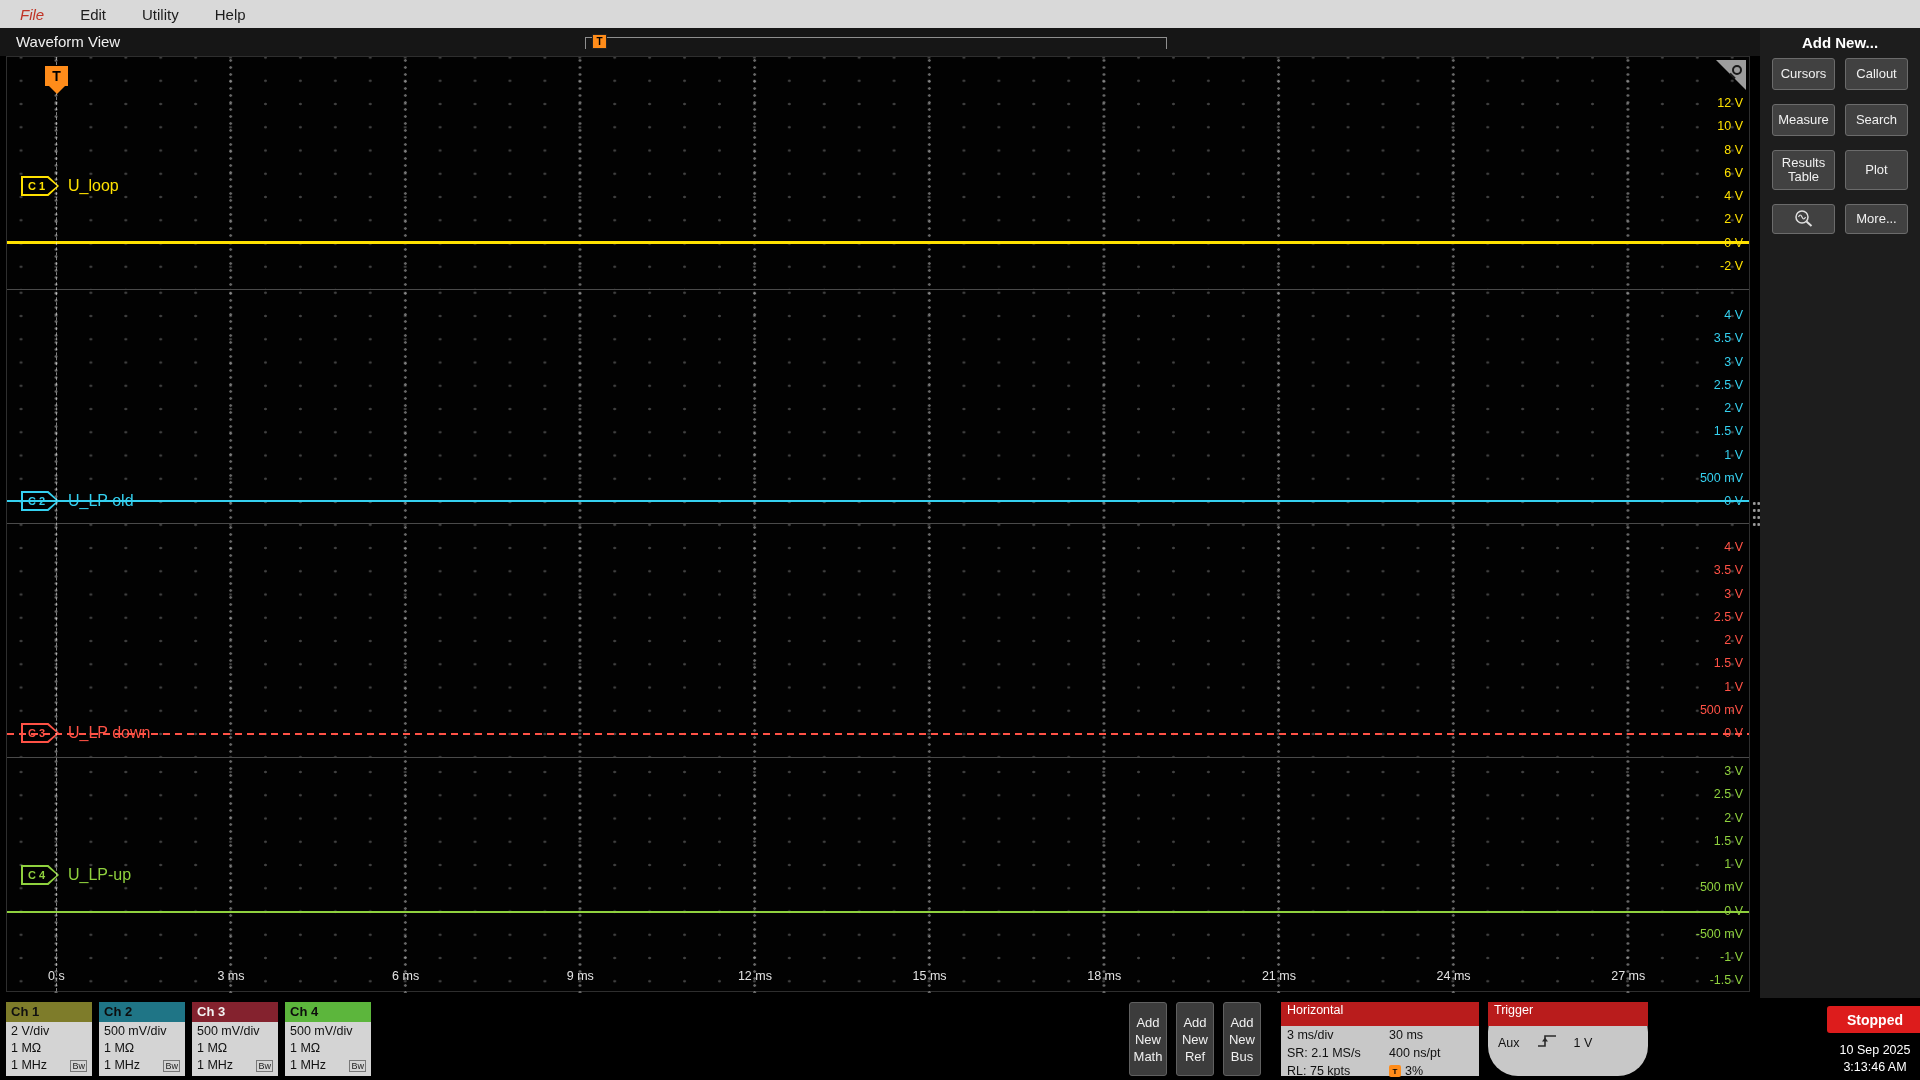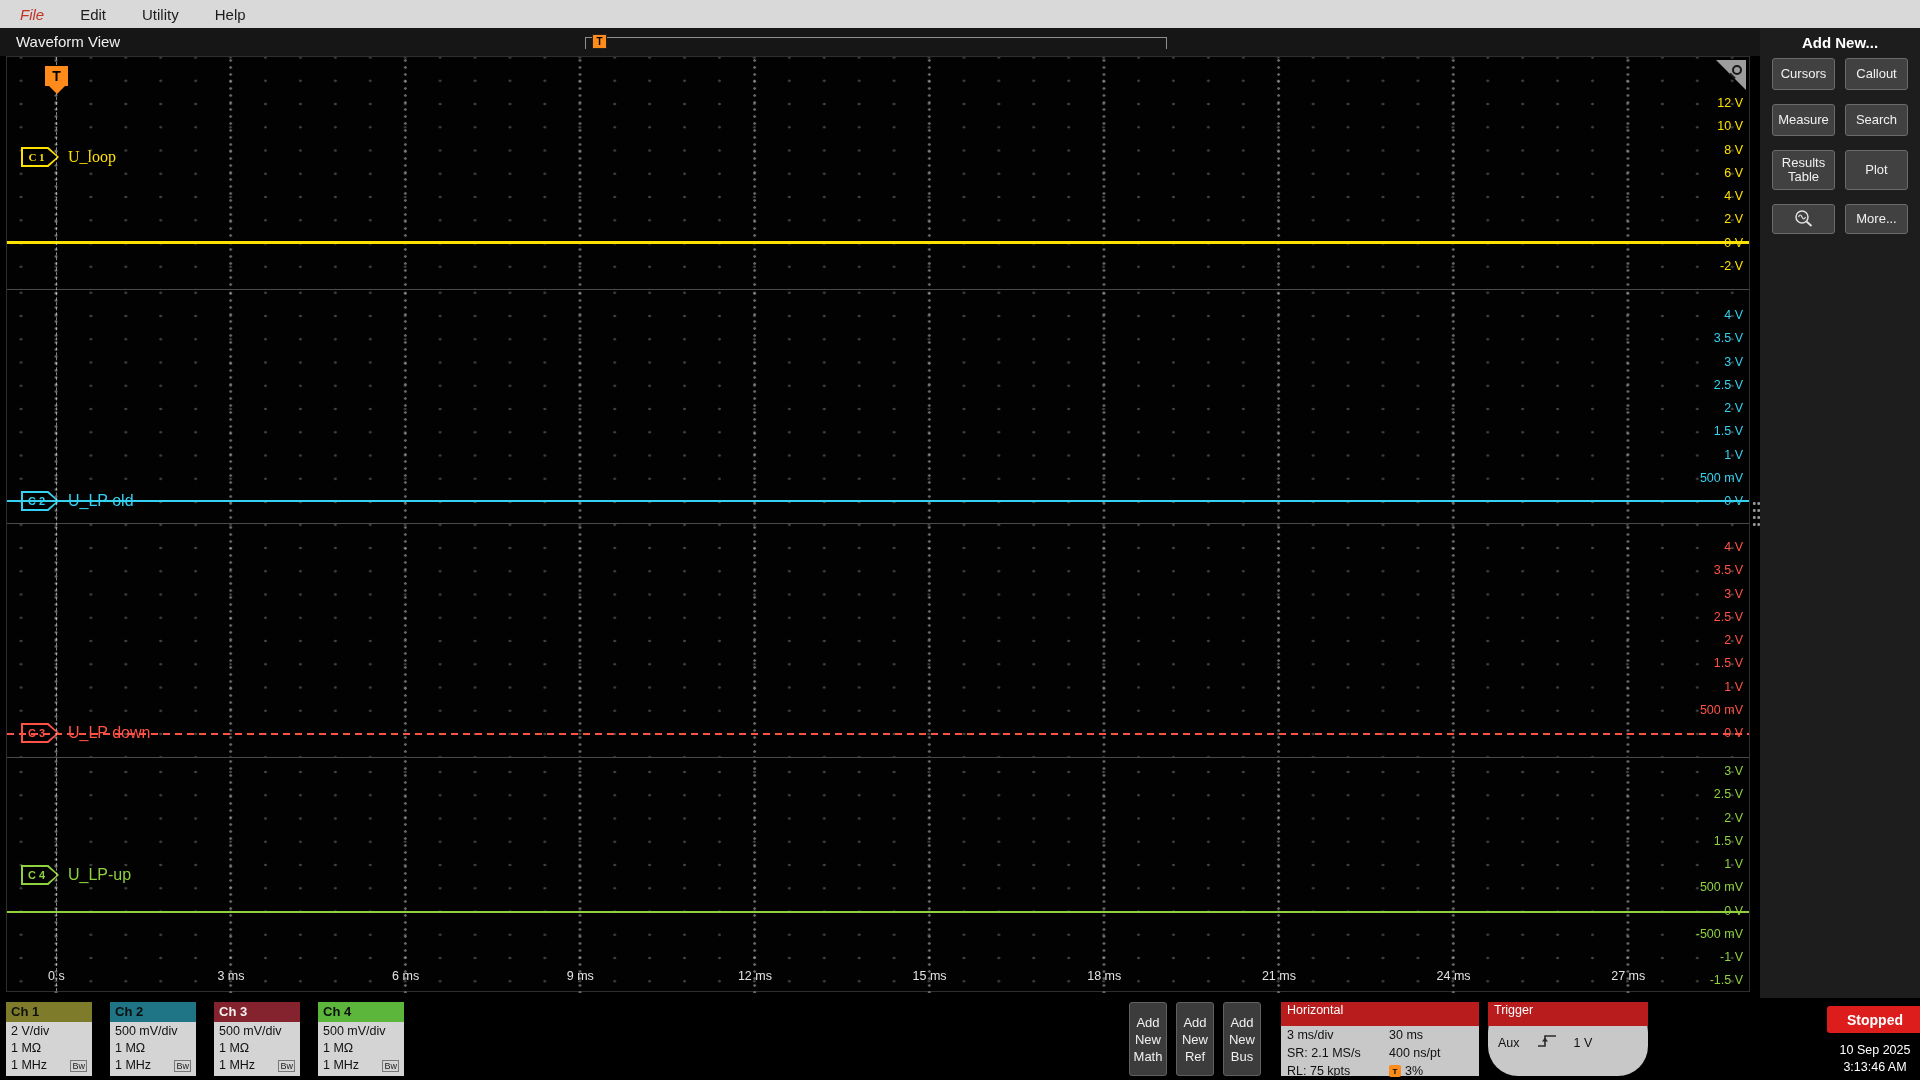--- a/index.html
+++ b/index.html
@@ -40,21 +40,21 @@
   .slabel { height:23.25px; line-height:23.25px; text-align:right; font-size:12.5px; color:var(--c); }
   .s1 .scale { top:35px; } .s2 .scale { top:14px; } .s3 .scale { top:12px; } .s4 .scale { top:2px; }
 
   .trace { position:absolute; left:0; right:0; height:2px; background:var(--c); }
   .s1 .trace { top:184px; height:3px; }
   .s2 .trace { top:210px; }
   .s3 .trace { top:209px; background:repeating-linear-gradient(90deg, var(--c) 0 7px, transparent 7px 12px); }
   .s4 .trace { top:153px; }
 
   .chtag { position:absolute; left:14px; display:flex; align-items:center; gap:9px; }
-  .s1 .chtag { top:90px;font-family:Liberation Serif, serif; } .s2 .chtag { top:201px; } .s3 .chtag { top:199px; } .s4 .chtag { top:107px; }
+  .s1 .chtag { top:119px; } .s2 .chtag { top:201px; } .s3 .chtag { top:199px; } .s4 .chtag { top:107px; }
   .ctag { position:relative; width:38px; height:20px; flex:0 0 38px; }
   .ctag i { position:absolute; display:block; clip-path:polygon(0 0, 72% 0, 100% 50%, 72% 100%, 0 100%); }
   .ctag-bg { inset:0; background:var(--c); }
   .ctag-in { inset:2px; background:#000; }
   .ctag-txt { position:absolute; inset:0; display:flex; align-items:center; justify-content:center; padding-right:7px;
               color:var(--c); font-size:11px; font-weight:bold; font-style:normal; }
   .chname { font-size:16px; color:var(--c); }
 
   .trigline { position:absolute; left:49px; top:0; bottom:0; border-left:1px dashed rgba(255,255,255,0.5); }
   .tflag { position:absolute; left:38px; top:9px; width:23px; height:20px; background:#ff8c1a; color:#000;
@@ -77,21 +77,21 @@
   .sidebar { position:absolute; left:1760px; top:28px; width:160px; height:970px; background:#1d1d1d;padding-left:20px; }
   .addnew-title { position:absolute; top:6px; left:0; width:160px; text-align:center; color:#fff; font-size:15px; font-weight:bold; }
   .sb-grid { position:absolute; left:12px; top:30px; display:grid; grid-template-columns:63px 63px; gap:14px 10px; }
   .sbtn { height:32px; background:#414141; border:1px solid #6b6b6b; border-radius:3px; color:#f0f0f0; font-size:13px;
           display:flex; align-items:center; justify-content:center; text-align:center; line-height:14px; padding:1px; }
   .sbtn.tall { height:40px; }
   .sbtn.short { height:30px; }
 
   
   .bottombar { position:absolute; left:0; top:998px; width:1920px; height:82px; background:#000; }
-  .badges { position:absolute; left:6px; top:4px; display:flex; gap:18px; }
+  .badges { position:absolute; left:6px; top:4px; display:flex; gap:7px; }
   .badge { width:86px; height:74px; background:#d4d4d4; }
   .badge-head { height:20px; font-size:13px; font-weight:bold; padding:2px 5px; }
   .badge-body { padding:1px 5px; }
   .brow { font-size:12.5px; color:#111; height:17px; line-height:17px; }
   .brow-last { display:flex; justify-content:space-between; align-items:center; }
   .bwtag { font-size:9px; color:#222; border:1px solid #777; padding:0 1px; line-height:10px; }
 
   .addnew { position:absolute; left:1129px; top:4px; display:flex; gap:9px; }
   .anbtn { width:38px; height:74px; background:#3c3c3c; border:1px solid #606060; border-radius:3px; color:#f0f0f0;
            font-size:13px; display:flex; flex-direction:column; align-items:center; justify-content:center; line-height:17px; }

